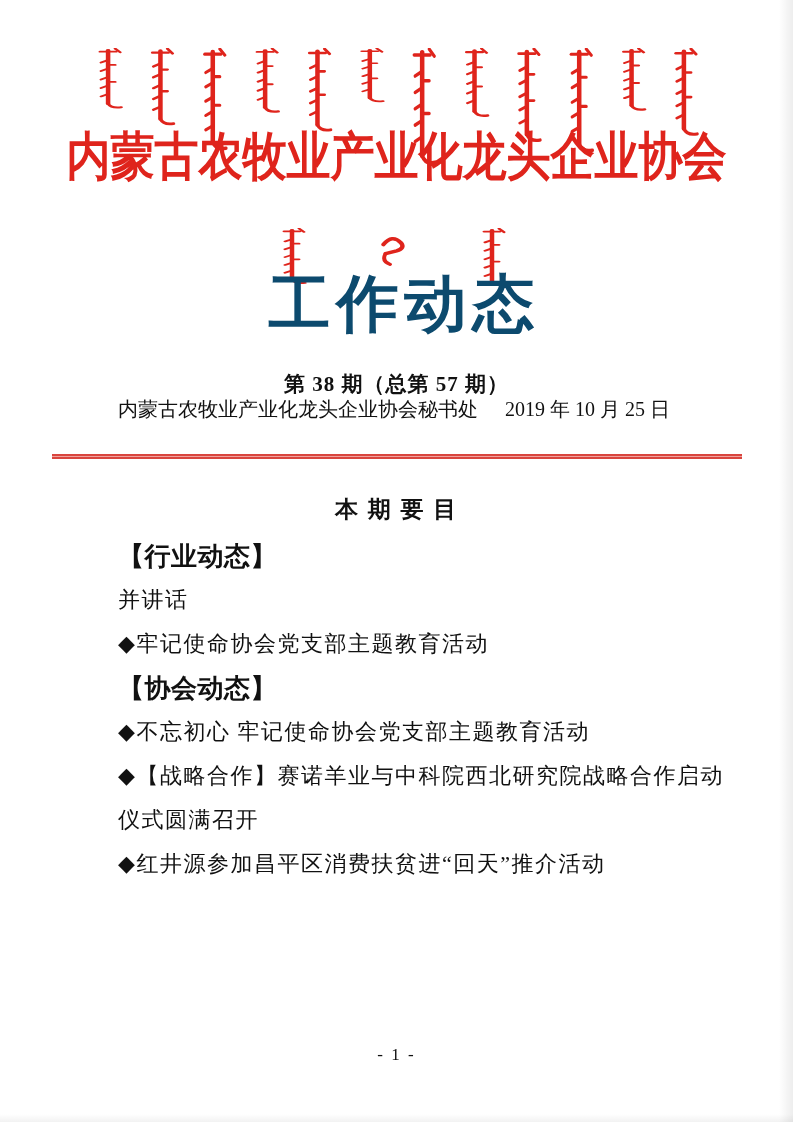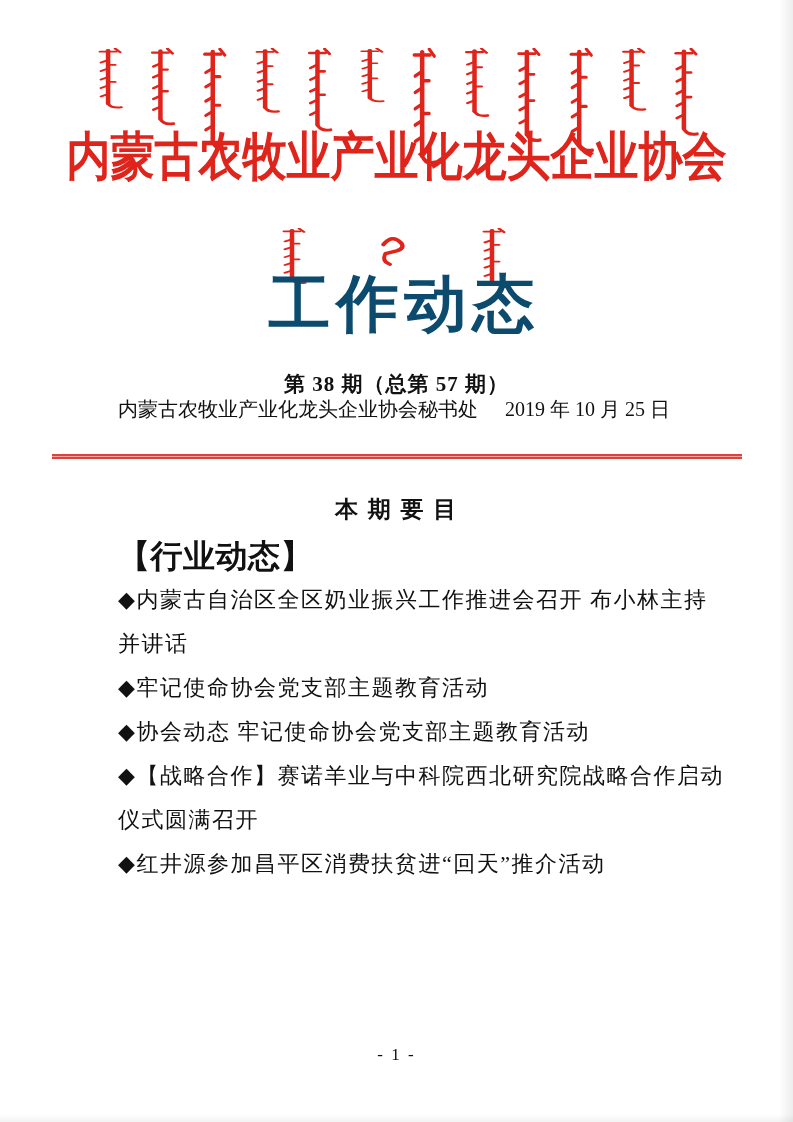--- a/index.html
+++ b/index.html
@@ -133,21 +133,21 @@
   }
   .toc-line {
     height: 44px;
     line-height: 44px;
     font-size: 22px;
     letter-spacing: 1.5px;
     color: #111111;
     white-space: nowrap;
   }
   .toc-line.section-title {
-    font-size: 32px;
+    font-size: 26px;
     font-weight: bold;
     letter-spacing: 0.5px;
     font-family: "Liberation Sans", "DejaVu Sans", sans-serif;
   }
   .footer-page-number {
     position: absolute;
     top: 1045px;
     left: 0;
     width: 100%;
     text-align: center;
@@ -211,24 +211,24 @@
     <span>内蒙古农牧业产业化龙头企业协会秘书处</span>
     <span>2019 年 10 月 25 日</span>
   </div>
 
   <div class="red-rule"></div>
 
   <div class="toc-heading">本 期 要 目</div>
 
   <div class="toc-list">
     <div class="toc-line section-title">【行业动态】</div>
-    <div class="toc-line">◆内蒙古自治区全区奶业振兴工作推进会召开 布小林主持</div>
     <div class="toc-line">并讲话</div>
     <div class="toc-line">◆牢记使命协会党支部主题教育活动</div>
-    <div class="toc-line">◆协会动态 牢记使命协会党支部主题教育活动</div>
+    <div class="toc-line section-title">【协会动态】</div>
+    <div class="toc-line">◆不忘初心 牢记使命协会党支部主题教育活动</div>
     <div class="toc-line">◆【战略合作】赛诺羊业与中科院西北研究院战略合作启动</div>
     <div class="toc-line">仪式圆满召开</div>
     <div class="toc-line">◆红井源参加昌平区消费扶贫进“回天”推介活动</div>
   </div>
 
   <div class="footer-page-number">- 1 -</div>
 
 </div>
 
 </body></html>

